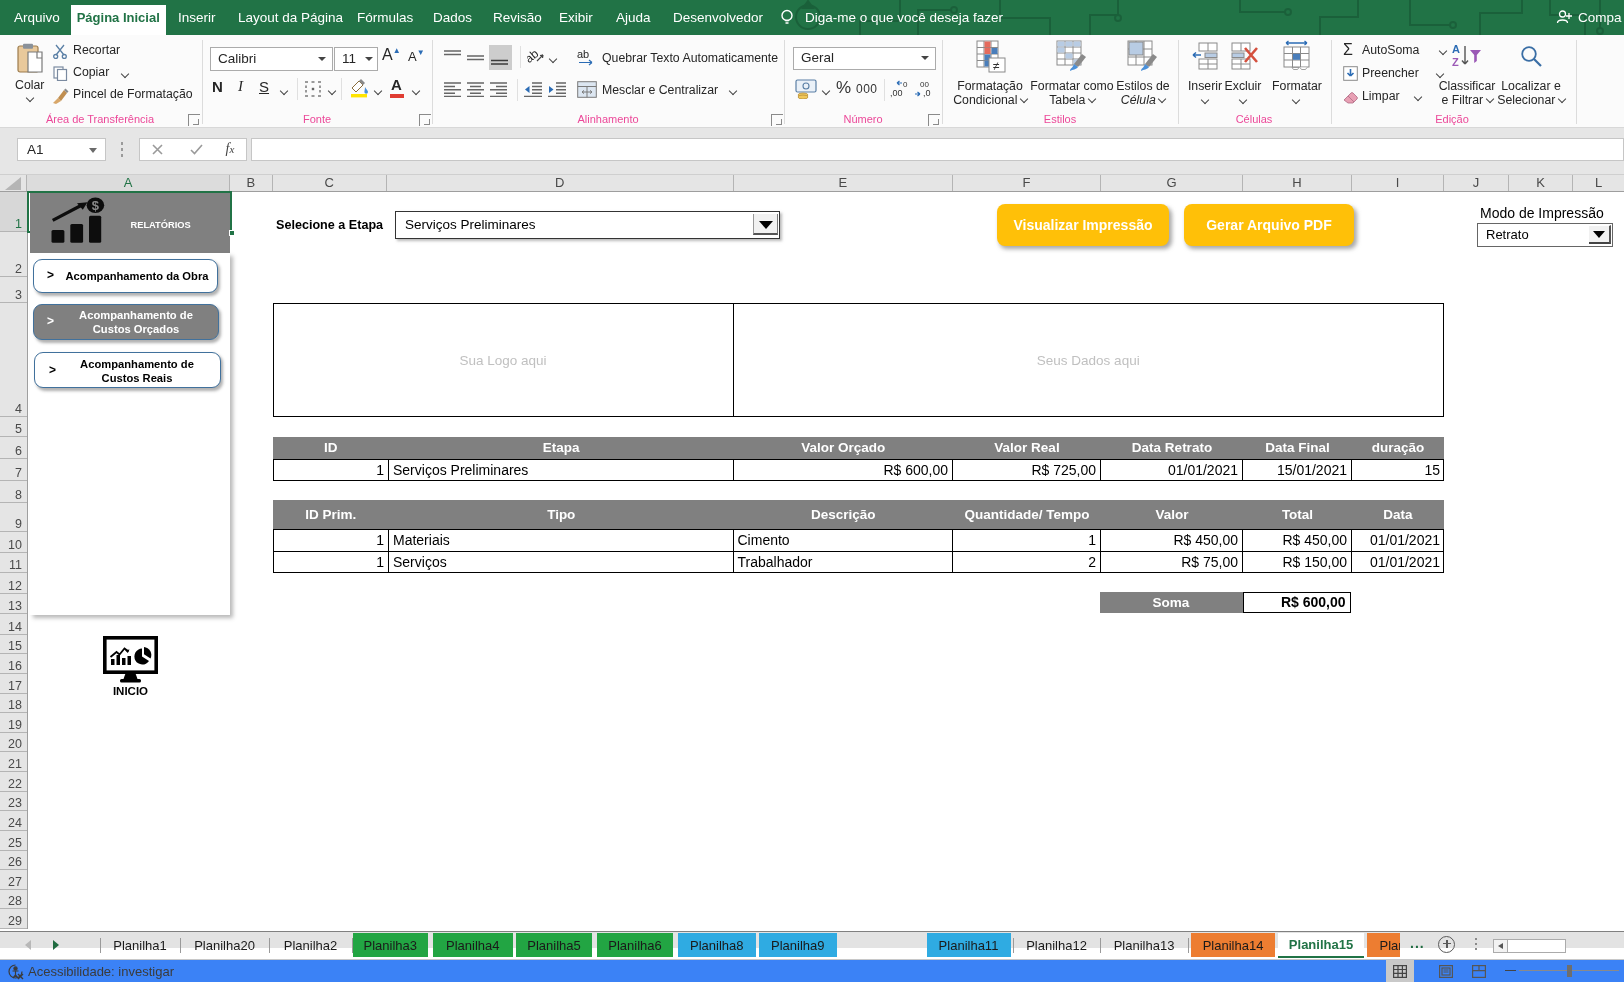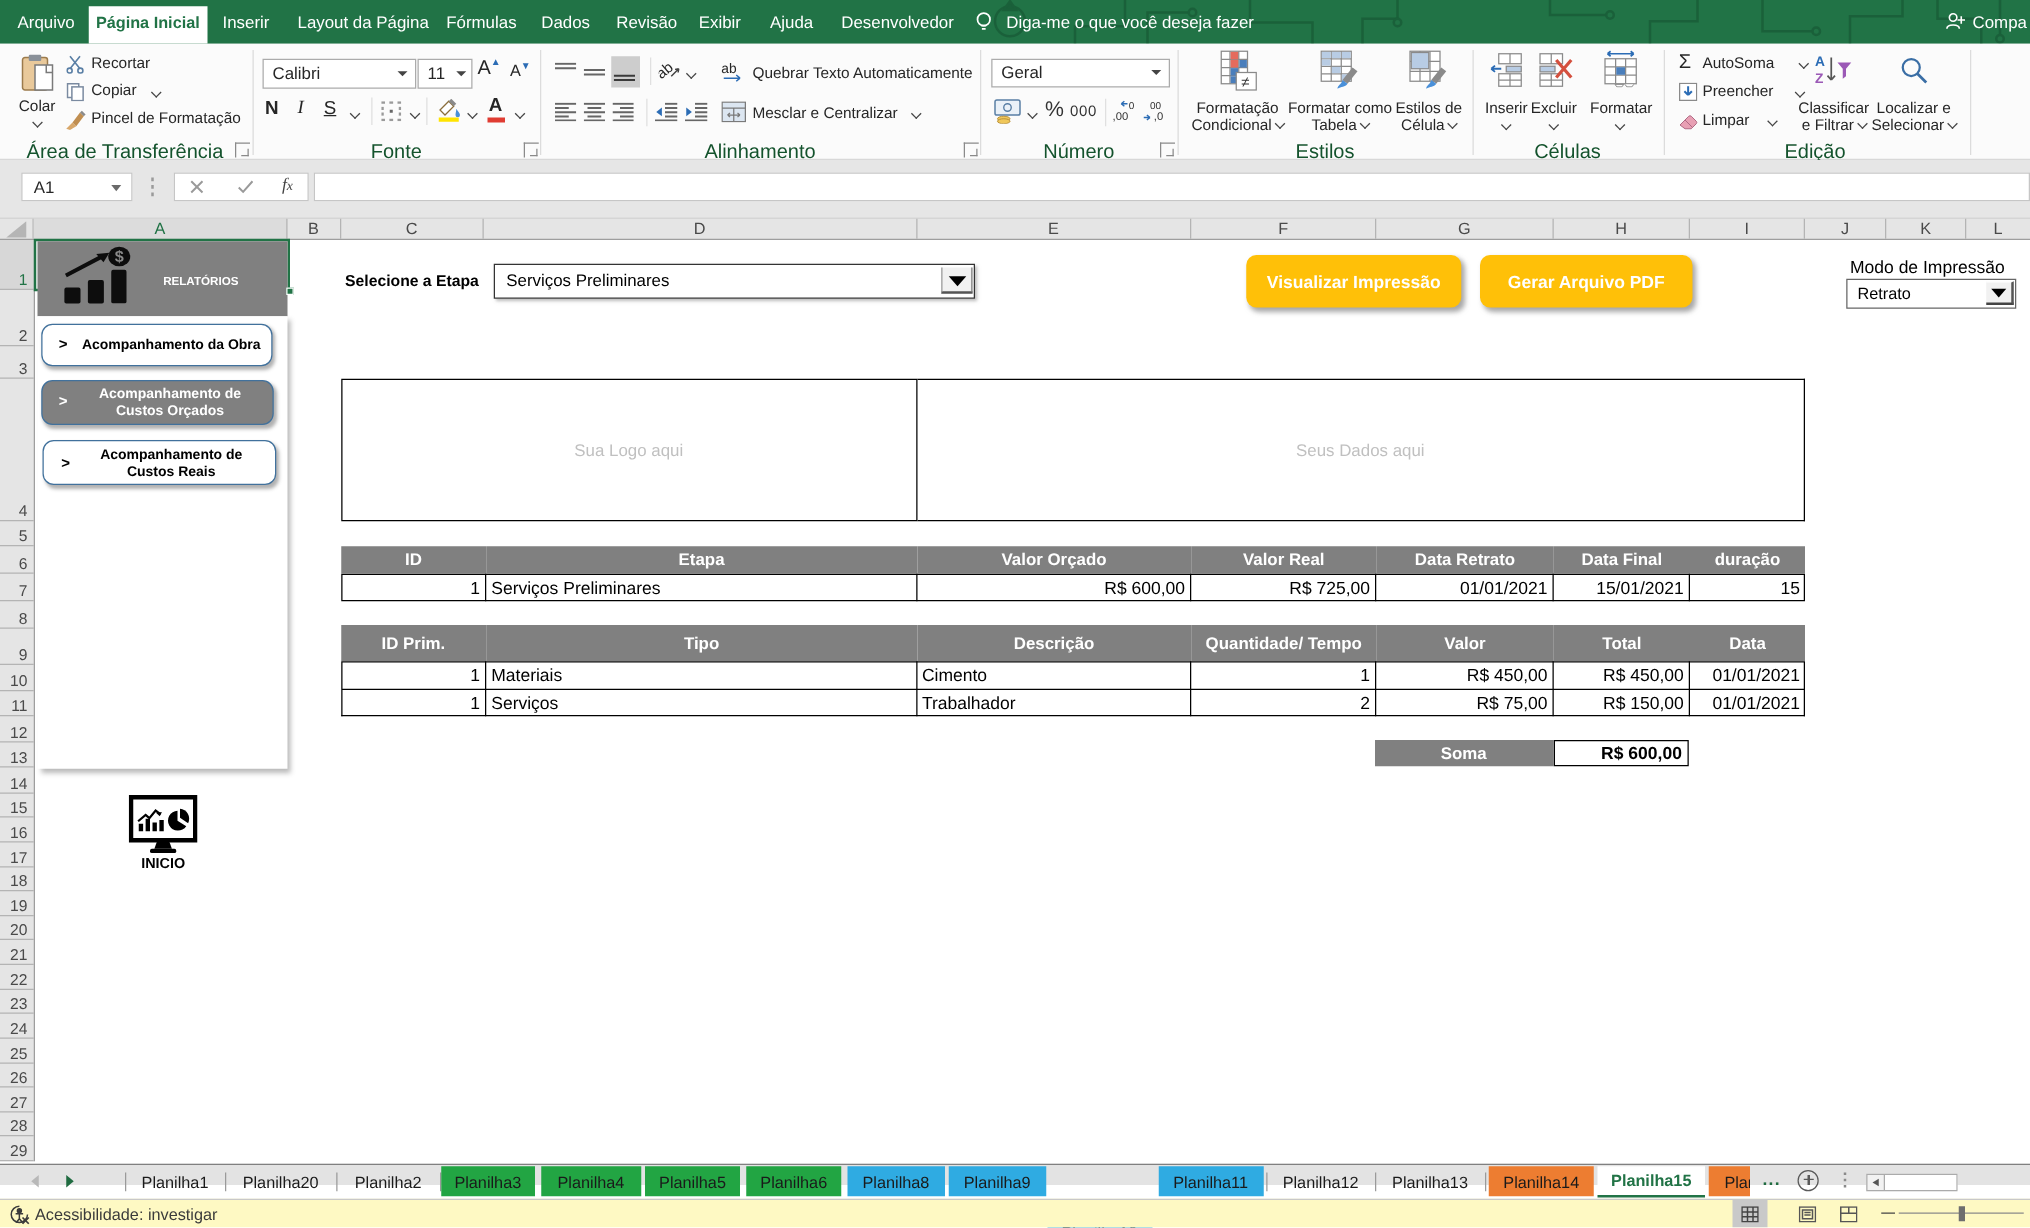--- a/index.html
+++ b/index.html
@@ -1,19 +1,19 @@
 <!DOCTYPE html>
 <html><head><meta charset="utf-8">
 <style>
 html,body{margin:0;padding:0;background:#fff;}
 #app{position:relative;width:1624px;height:982px;overflow:hidden;font-family:"Liberation Sans",sans-serif;-webkit-font-smoothing:antialiased;}
 .ab{position:absolute;}
 .chvs{display:inline-block;width:5px;height:5px;border-left:1.2px solid #444;border-bottom:1.2px solid #444;transform:rotate(-45deg);}
 .tri{width:0;height:0;display:inline-block;}
-.glabel{position:absolute;top:113px;font-size:16px;color:#14532d;text-align:center;white-space:nowrap;}
+.glabel{position:absolute;top:113px;font-size:11px;color:#ec4899;text-align:center;white-space:nowrap;}
 .gsep{position:absolute;top:40px;height:84px;width:1px;background:#dcdcdc;}
 .launch{position:absolute;width:11px;height:11px;border-left:1px solid #8a8a8a;border-top:1px solid #8a8a8a;}
 .launch:after{content:"";position:absolute;right:1px;bottom:1px;width:5px;height:5px;border-right:1.4px solid #8a8a8a;border-bottom:1.4px solid #8a8a8a;}
 .rtxt{font-size:12.3px;color:#262626;white-space:nowrap;}
 .combo{position:absolute;background:#fff;border:1px solid #ababab;font-size:13.5px;color:#262626;}
 .tabtx{font-size:13.5px;white-space:nowrap;color:#fff;}
 .rowhd{position:absolute;left:0;width:27px;box-sizing:border-box;border-bottom:1px solid #b4b4b4;color:#4a4a4a;font-size:12.5px;text-align:right;padding-right:5px;display:flex;align-items:flex-end;justify-content:flex-end;}
 .colhd{position:absolute;top:0;height:100%;box-sizing:border-box;border-right:1px solid #b4b4b4;color:#4a4a4a;font-size:13px;display:flex;align-items:center;justify-content:center;}
 .sheettab{position:absolute;top:1.5px;height:24px;display:flex;align-items:center;justify-content:center;font-size:13px;color:#1a1a1a;box-sizing:border-box;}
 .tsep{position:absolute;top:6px;height:15px;width:1px;background:#9a9a9a;}
@@ -290,21 +290,21 @@
  <svg class="ab" style="left:1127px;top:40px;" width="32" height="34" viewBox="0 0 32 34">
    <g stroke="#8a8a8a" stroke-width="1">
           <rect x="1" y="1" width="24" height="24" fill="#fff"></rect>
           <path d="M1 9 h24 M1 17 h24 M9 1 v24 M17 1 v24"></path>
         </g>
    <rect x="2" y="2" width="14" height="13" fill="#b8cce4" stroke="#8a8a8a"></rect>
    <path d="M18 24 L26 14 L30 17 L22 27 Z" fill="#8a8a8a"></path>
    <path d="M14 31 c0-3 3-3 4-7 l4 3 c-2 3-5 2-8 4z" fill="#4a90d9"></path>
  </svg>
  <div class="rtxt ab" style="left:1097px;top:79px;width:92px;text-align:center;">Estilos de</div>
- <div class="rtxt ab" style="left:1097px;top:93px;width:92px;text-align:center;">Célula <span class="chvs" style="position:relative;top:-2px;"></span></div>
+ <div class="rtxt ab" style="left:1097px;top:93px;width:92px;text-align:center;font-style:italic;">Célula <span class="chvs" style="position:relative;top:-2px;"></span></div>
 
  <svg class="ab" style="left:1192px;top:42px;" width="26" height="28" viewBox="0 0 26 28">
    <g stroke="#8a8a8a" stroke-width="1" fill="#fff">
           <rect x="7" y="1" width="18" height="8"></rect>
           <path d="M16 1 v8"></path>
           <rect x="7" y="17" width="18" height="10"></rect>
           <path d="M16 17 v10 M7 22 h18"></path>
         </g>
    <rect x="13" y="11" width="12" height="4.5" fill="#b8cce4" stroke="#8a8a8a"></rect>
    <path d="M9 13 L1 13 M1 13 l3-2.5 M1 13 l3 2.5" stroke="#2b6cb5" stroke-width="1.5" fill="none"></path>
@@ -586,21 +586,21 @@
  <div class="ab" style="left:1475px;top:6px;width:2px;height:2.5px;background:#8a8a8a;"></div>
  <div class="ab" style="left:1475px;top:11px;width:2px;height:2.5px;background:#8a8a8a;"></div>
  <div class="ab" style="left:1475px;top:16px;width:2px;height:2.5px;background:#8a8a8a;"></div>
  <div class="ab" style="left:1492.5px;top:7.5px;width:73.5px;height:14px;background:#f2f2f2;border:1px solid #ababab;box-sizing:border-box;">
    <span class="tri" style="position:absolute;left:4px;top:2.5px;border-top:3.5px solid transparent;border-bottom:3.5px solid transparent;border-right:5px solid #555;"></span>
    <div style="position:absolute;left:13.5px;top:0;width:1px;height:12px;background:#ababab;"></div>
    <div style="position:absolute;left:14.5px;top:0;width:57px;height:12px;background:#fff;"></div>
  </div>
 </div>
 
-<div class="ab" style="left:0;top:958.5px;width:1624px;height:23.5px;background:#fef9c3;border-top:1px solid #c8c8c8;box-sizing:border-box;">
+<div class="ab" style="left:0;top:958.5px;width:1624px;height:23.5px;background:#3b82f6;border-top:1px solid #c8c8c8;box-sizing:border-box;">
  <svg class="ab" style="left:7px;top:3px;" width="17" height="17" viewBox="0 0 17 17">
    <g stroke="#3b3b3b" stroke-width="1.2" fill="none">
      <path d="M8.5 2 a6.5 6.5 0 1 0 6.5 6.5"></path>
      <circle cx="8.5" cy="5.5" r="1.6" fill="#3b3b3b"></circle>
      <path d="M5.5 8 h6 M8.5 8 v4 M8.5 12 l-2.5 3 M8.5 12 l2.5 3"></path>
      <path d="M11 11 l5 5 M16 11 l-5 5" stroke-width="1.4"></path>
    </g>
  </svg>
  <div class="ab" style="left:28px;top:4px;font-size:13px;color:#3b3b3b;">Acessibilidade: investigar</div>
  <div class="ab" style="left:1386px;top:0;width:28px;height:22.5px;background:#c9c9c9;"></div>

